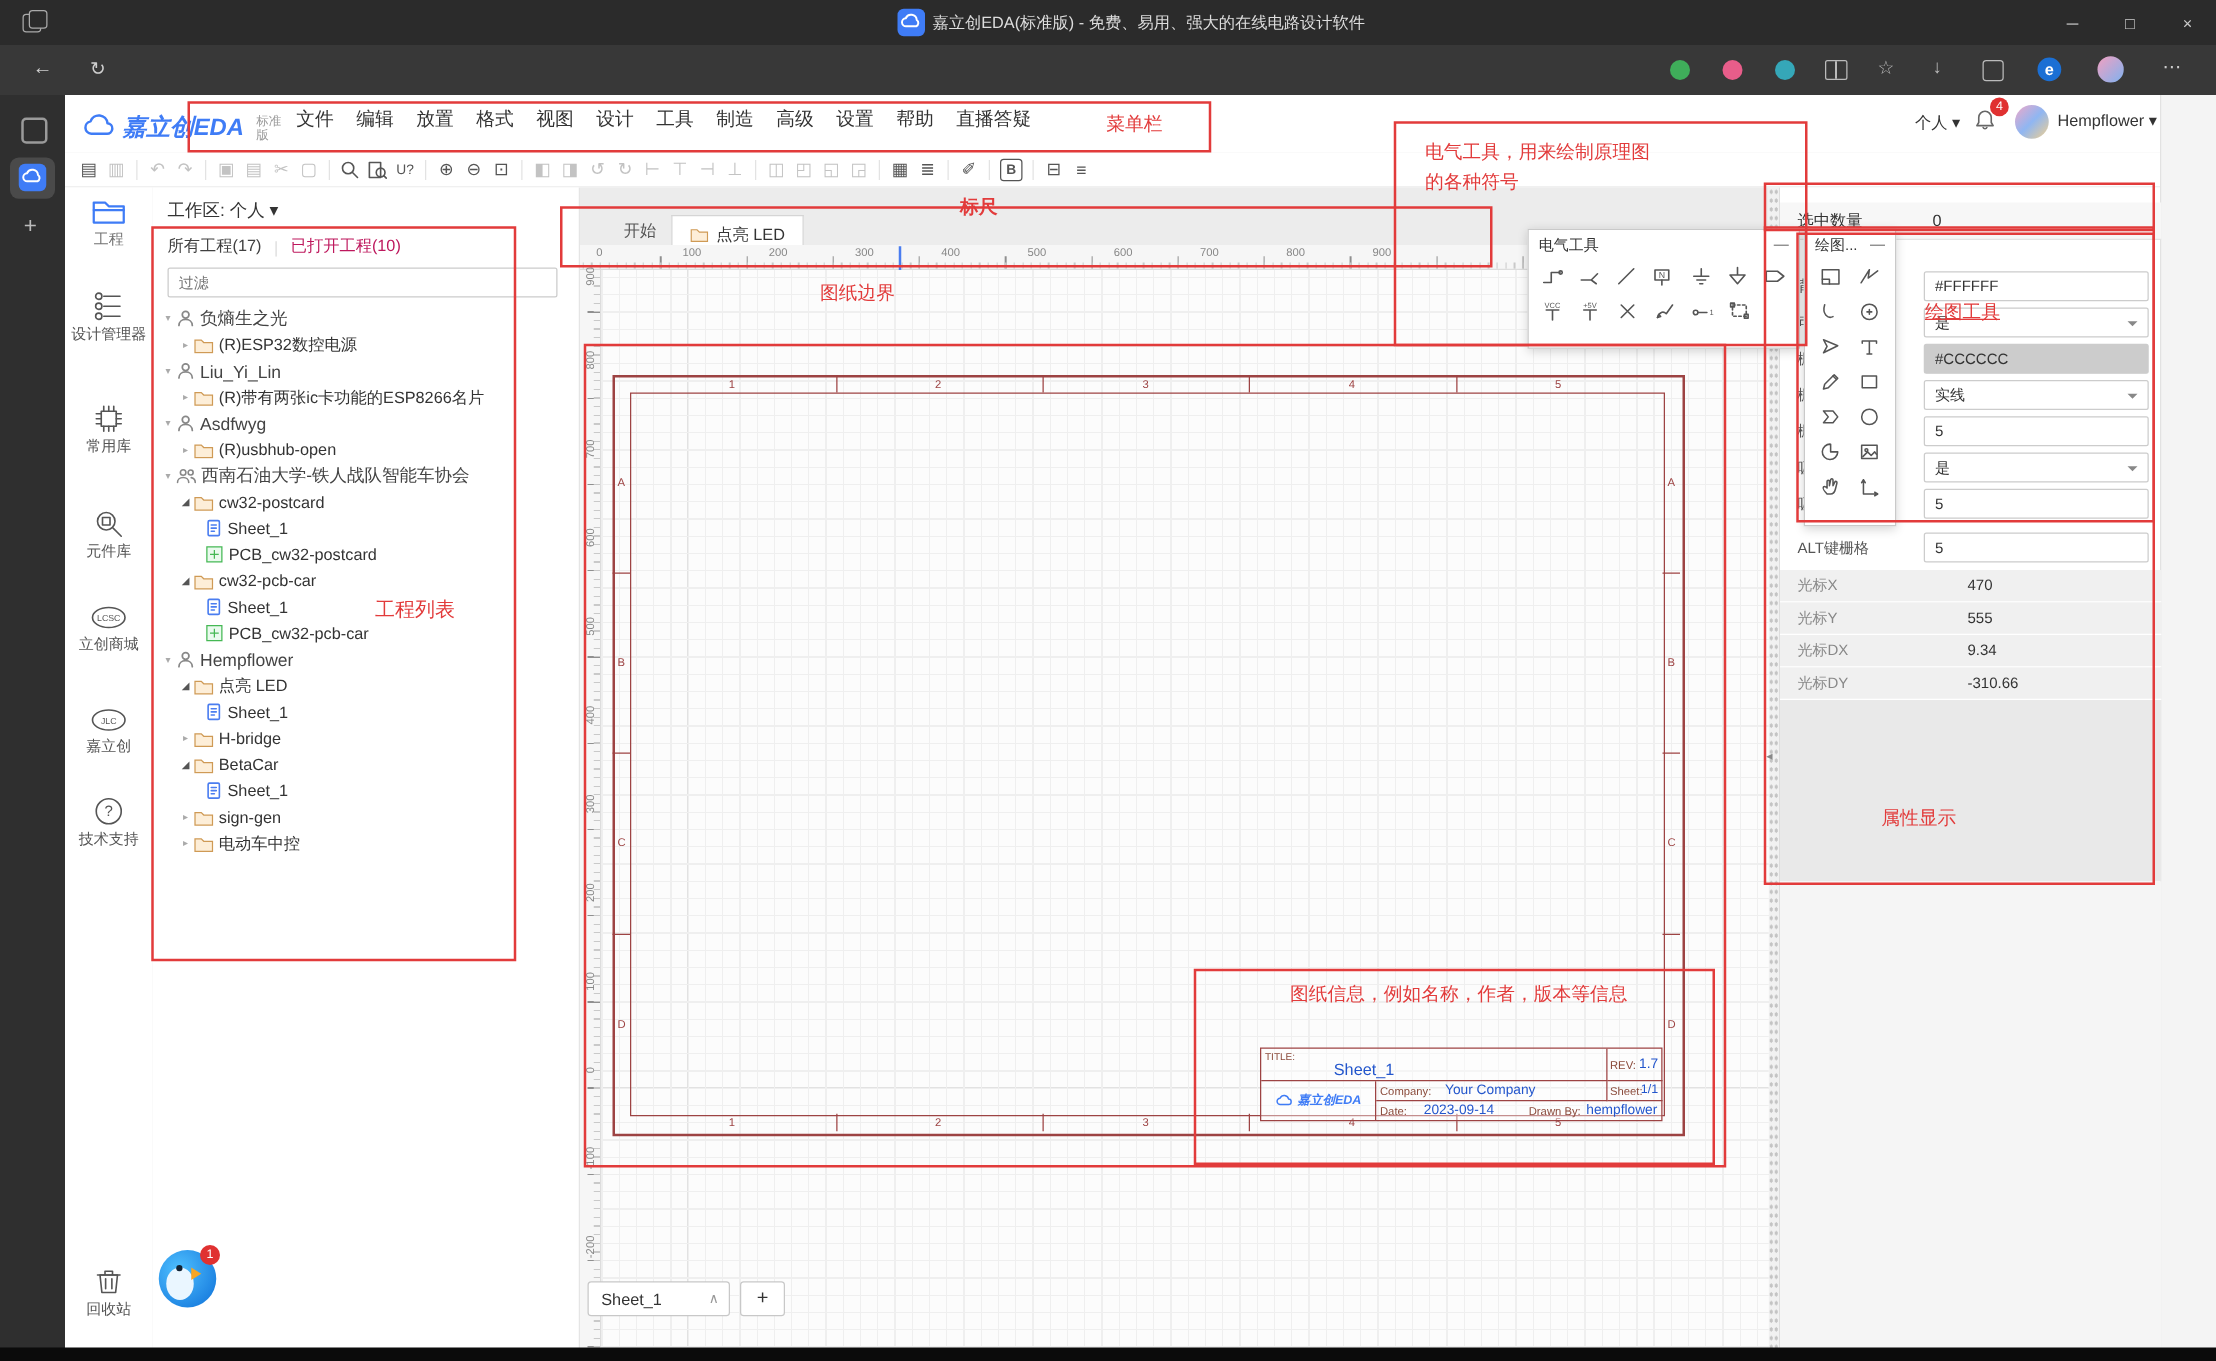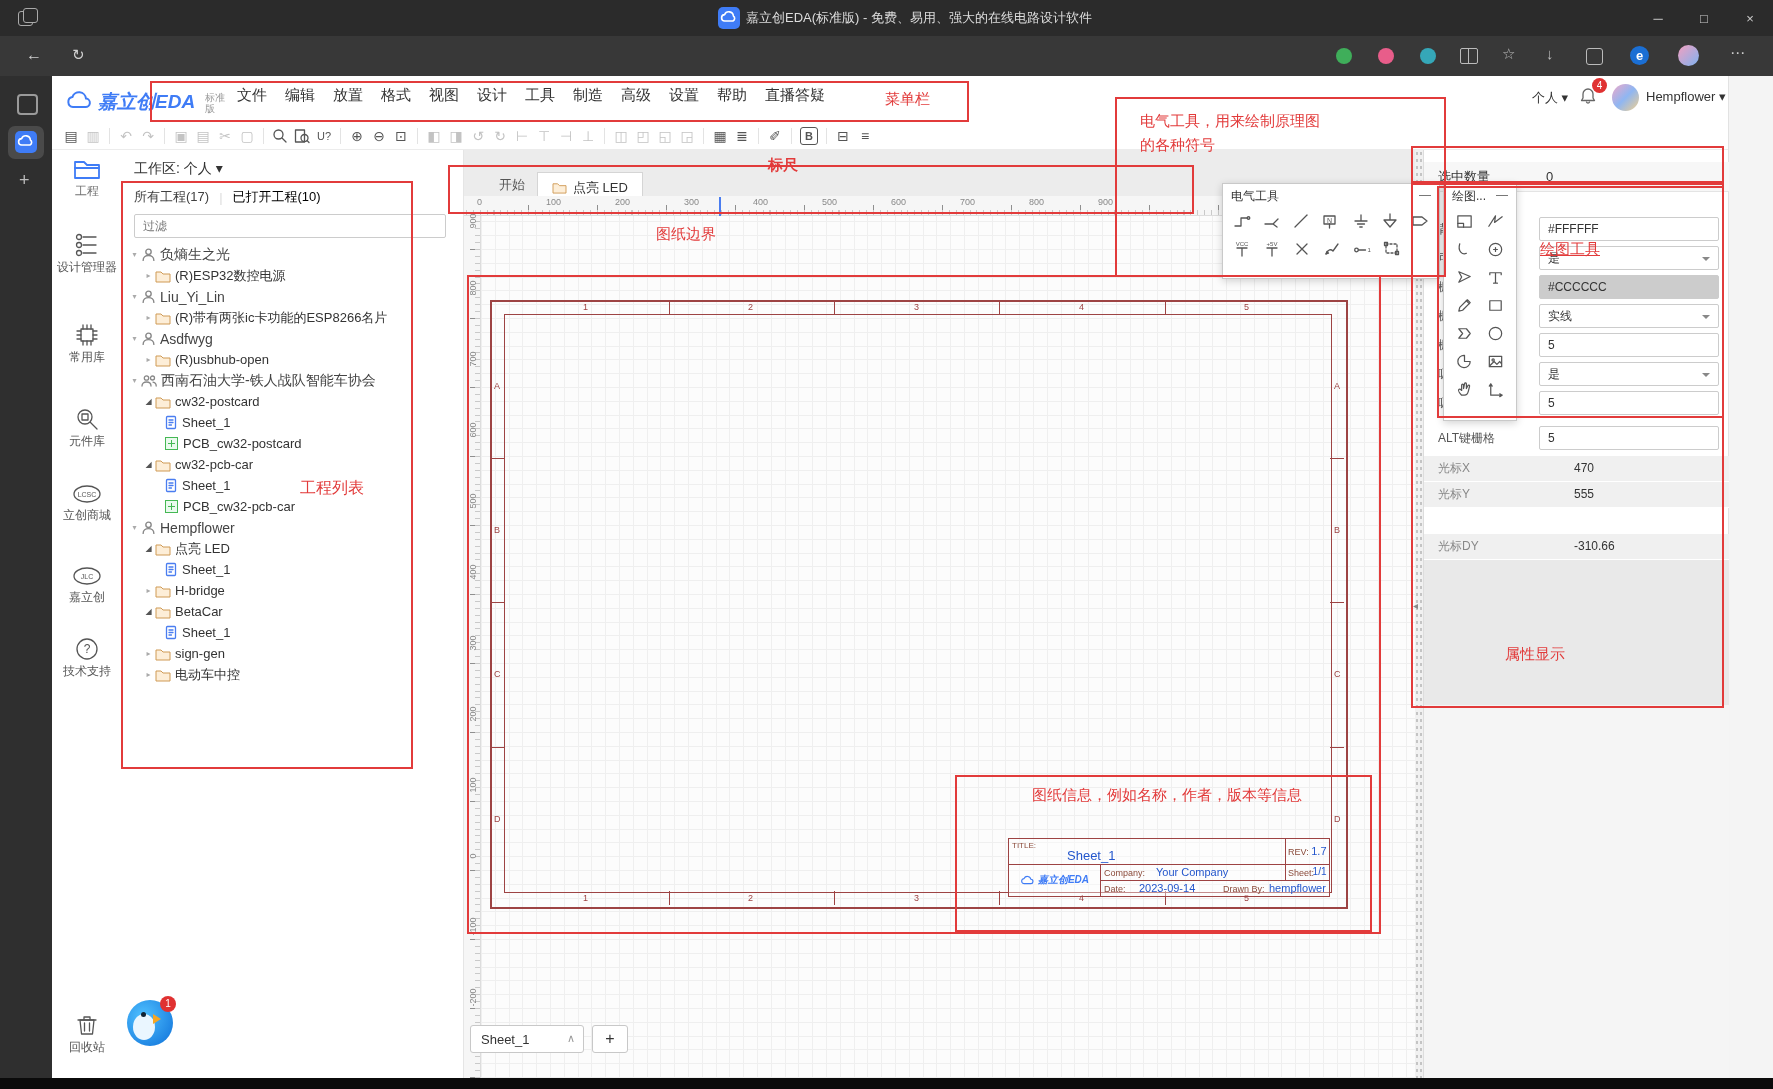--- a/index.html
+++ b/index.html
@@ -292,21 +292,21 @@
     <span class="dot" style="width:5px;height:5px;background:#123;position:absolute;left:14px;top:12px;"></span>
     <span style="position:absolute;left:26px;top:14px;width:0;height:0;border:5px solid transparent;border-left:8px solid #f6a623;"></span>
     <span class="dot" style="width:16px;height:16px;background:#e03131;color:#fff;font-size:10px;text-align:center;line-height:16px;position:absolute;left:33px;top:-4px;">1</span>
   </div>
 
   <div class="a projpanel">
     <div style="padding:10px 12px 0;font-size:14px;color:#333;"><span>工作区: 个人</span> ▾</div>
     <div style="padding:10px 12px 0;font-size:13px;display:flex;gap:10px;align-items:center;">
       <span style="color:#404040;">所有工程(17)</span>
       <span style="color:#ddd;">|</span>
-      <span style="color:#000000;">已打开工程(10)</span>
+      <span style="color:#be185d;">已打开工程(10)</span>
     </div>
     <input style="margin: 8px 12px 6px; width: 312px; height: 24px; border: 1px solid rgb(204, 204, 204); border-radius: 2px; font-size: 12px; padding: 0px 8px; box-sizing: border-box; color: rgb(153, 153, 153);" placeholder="过滤">
     <div class="tree">
       <div class="trow u l0">
           <span class="ar">▾</span>
           <span class="ticn">
             <svg class="s" style="stroke:#888" width="15" height="15" viewBox="0 0 14 14">
               <circle cx="7" cy="4.5" r="2.5"></circle>
               <path d="M2 12.5c0-2.8 2.2-4.5 5-4.5s5 1.7 5 4.5"></path>
             </svg>
@@ -659,20 +659,24 @@
         <div class="pinput"><span>5</span></div>
       </div>
     <div class="crow" style="top:306px;text-align:right;">
         <span class="clabel">光标X</span>
         <span class="cvalue">470</span>
       </div>
     <div class="crow" style="top:332px;">
         <span class="clabel">光标Y</span>
         <span class="cvalue">555</span>
       </div>
+    <div class="crow" style="top:358px;">
+        <span class="clabel">光标DX</span>
+        <span class="cvalue">9.34</span>
+      </div>
     <div class="crow" style="top:384px;">
         <span class="clabel">光标DY</span>
         <span class="cvalue">-310.66</span>
       </div>
     <div style="position:absolute;left:0;top:410px;width:305px;height:145px;background:#e9e9e9;"></div>
     <div style="position:absolute;left:0;top:555px;width:305px;height:384px;background:#f5f5f5;"></div>
   </div>
 
   <div class="a fpanel" style="left:1222px;top:183px;width:218px;height:96px;">
     <div class="fptitle">

